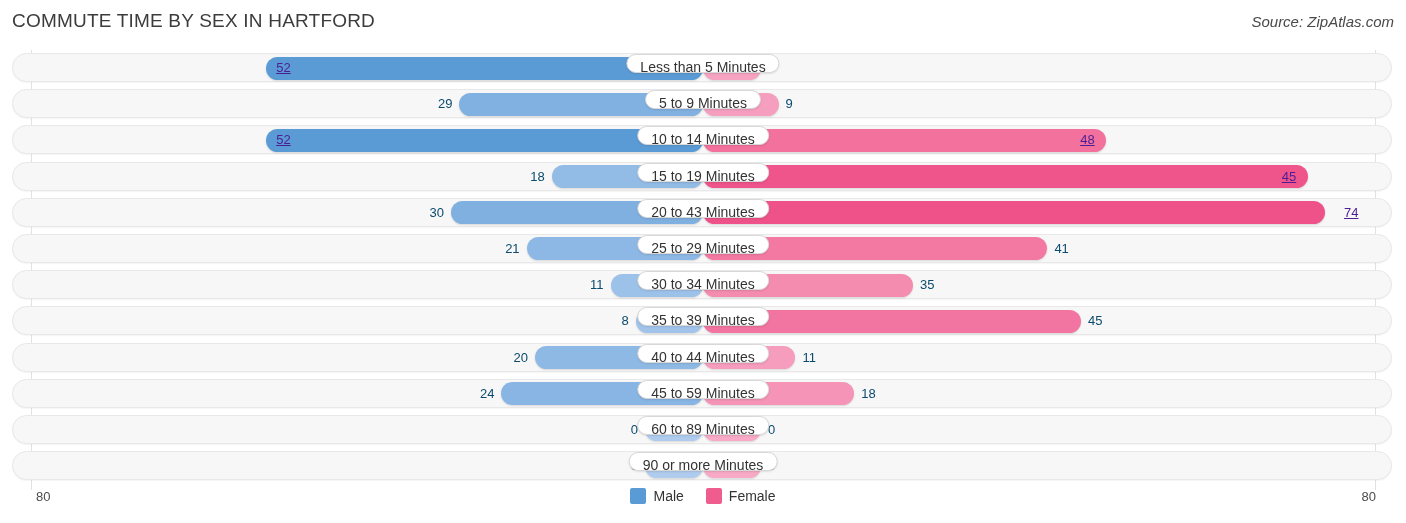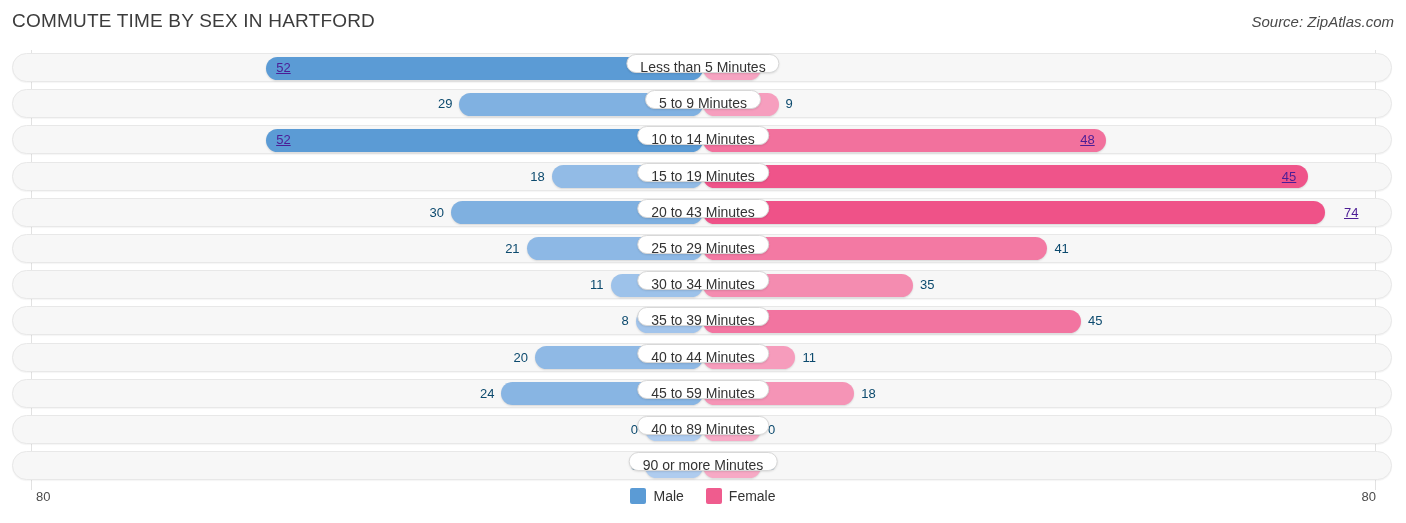--- a/index.html
+++ b/index.html
@@ -239,21 +239,21 @@
         <div class="val val-male" style="right: 911.6px;">24</div>
         <div class="val val-female" style="left: 861.2px;">18</div>
         <div class="center-pill" style="left: 703px;">45 to 59 Minutes</div>
       </div>
       <div class="row">
         <div class="track"></div>
         <div class="bar bar-male" style="width: 58px; background: rgb(175, 204, 239);"></div>
         <div class="bar bar-female" style="width: 58px; background: rgb(247, 169, 197);"></div>
         <div class="val val-male" style="right: 768px;">0</div>
         <div class="val val-female" style="left: 768px;">0</div>
-        <div class="center-pill" style="left: 703px;">40 to 89 Minutes</div>
+        <div class="center-pill" style="left: 703px;">60 to 89 Minutes</div>
       </div>
       <div class="row">
         <div class="track"></div>
         <div class="bar bar-male" style="width: 58px; background: rgb(175, 204, 239);"></div>
         <div class="bar bar-female" style="width: 58px; background: rgb(247, 169, 197);"></div>
         <div class="val val-male" style="right: 768px;">0</div>
         <div class="val val-female" style="left: 768px;">0</div>
         <div class="center-pill" style="left: 703px;">90 or more Minutes</div>
       </div>
     </div>

